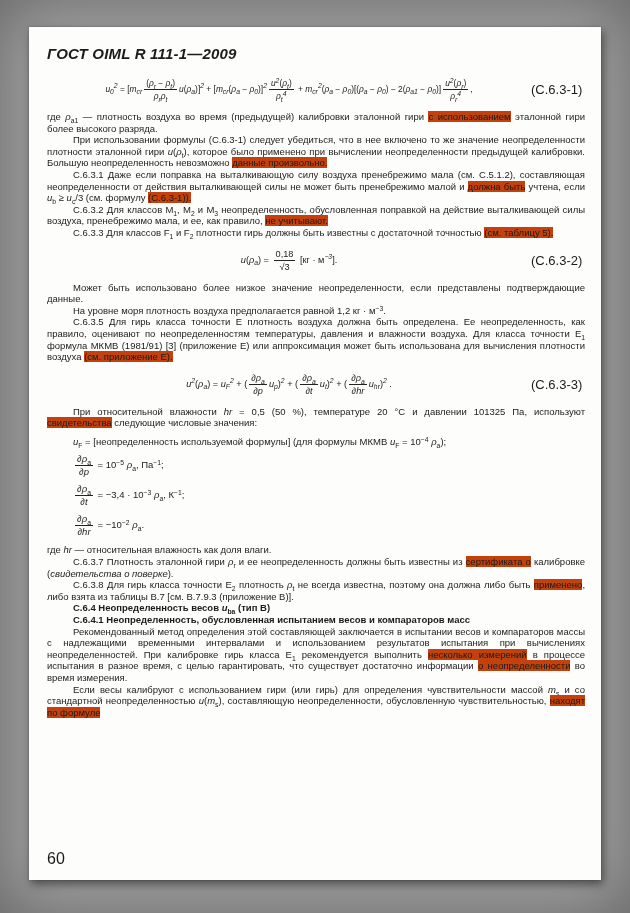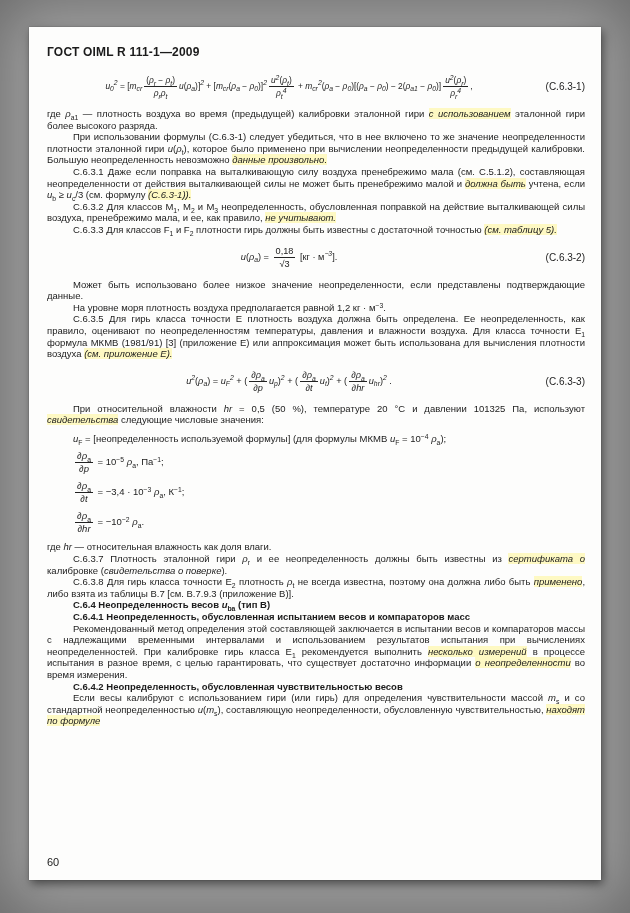--- a/index.html
+++ b/index.html
@@ -19,41 +19,41 @@
   .page {
     position:absolute; left:29px; top:27px;
     width:572px; height:853px;
     background:#fdfdfc;
     box-shadow: 2px 4px 9px rgba(0,0,0,.5), 0 0 1px rgba(0,0,0,.4);
     overflow:hidden;
     color:#1b1b1b;
   }
   .doc-header {
     margin:18px 16px 0 18px;
-    font-size:12px; font-weight:bold; letter-spacing:.2px;
+    font-size:15px; font-weight:bold; letter-spacing:.2px;font-style:italic;
   }
   .content { margin:16px 16px 0 18px; }
   p { margin:0; font-size:9.5px; line-height:11.6px; text-align:justify; }
   p.indent { text-indent:26px; }
   p.bold { font-weight:bold; }
   p.eq { margin:7px 0 7px 26px; text-align:left; text-indent:0; }
   .it { font-style:italic; }
-  .hl { background:#fef9c3;font-style:italic; }
+  .hl { background:#c2410c; }
   sub, sup { font-size:6.8px; line-height:0; }
   sub { vertical-align:-2.5px; }
   sup { vertical-align:3.5px; }
   .formula { display:flex; align-items:center; margin:10px 0; }
   .fbody { flex:1; text-align:center; font-size:9.2px; }
   .fbody .it, .fbody sub, .fbody sup { font-style:italic; }
   .formula.small .fbody { font-size:8.4px; white-space:nowrap; }
-  .flabel { width:54px; text-align:right; font-size:10px; flex:none; }
+  .flabel { width:54px; font-size:13px; flex:none; }
   .frac { display:inline-block; vertical-align:middle; text-align:center; margin:0 2px; line-height:10px; }
   .frac .num { display:block; border-bottom:1px solid #222; padding:0 2px 1px; }
   .frac .den { display:block; padding:1px 2px 0; }
-  .pagenum { position:absolute; left:18px; bottom:12px; font-size:11px; }
+  .pagenum { position:absolute; left:18px; bottom:12px; font-size:16px; }
 </style>
 </head>
 <body>
 
 <div class="backdrop"></div>
 
 <div class="page">
   <div class="doc-header">ГОСТ OIML R 111-1—2009</div>
 
   <div class="content">
@@ -81,18 +81,17 @@
       <p class="eq"><span class="it">u</span><sub>F</sub> = [неопределенность используемой формулы] (для формулы МКМВ <span class="it">u</span><sub>F</sub> = 10<sup>−4</sup> <span class="it">ρ</span><sub>a</sub>);</p>
       <p class="eq"><span class="frac"><span class="num">∂<span class="it">ρ</span><sub>a</sub></span><span class="den">∂<span class="it">p</span></span></span> = 10<sup>−5</sup> <span class="it">ρ</span><sub>a</sub>, Па<sup>−1</sup>;</p>
       <p class="eq"><span class="frac"><span class="num">∂<span class="it">ρ</span><sub>a</sub></span><span class="den">∂<span class="it">t</span></span></span> = −3,4 · 10<sup>−3</sup> <span class="it">ρ</span><sub>a</sub>, К<sup>−1</sup>;</p>
       <p class="eq"><span class="frac"><span class="num">∂<span class="it">ρ</span><sub>a</sub></span><span class="den">∂<span class="it">hr</span></span></span> = −10<sup>−2</sup> <span class="it">ρ</span><sub>a</sub>.</p>
       <p class="para">где <span class="it">hr</span> — относительная влажность как доля влаги.</p>
       <p class="para indent">С.6.3.7 Плотность эталонной гири <span class="it">ρ</span><sub>r</sub> и ее неопределенность должны быть известны из <span class="hl">сертификата о</span> калибровке (<span class="it">свидетельства о поверке</span>).</p>
       <p class="para indent">С.6.3.8 Для гирь класса точности E<sub>2</sub> плотность <span class="it">ρ</span><sub>t</sub> не всегда известна, поэтому она должна либо быть <span class="hl">применено</span>, либо взята из таблицы В.7 [см. В.7.9.3 (приложение В)].</p>
       <p class="bold para indent">С.6.4 Неопределенность весов <span class="it">u</span><sub>ba</sub>  (тип В)</p>
       <p class="bold para indent">С.6.4.1 Неопределенность, обусловленная испытанием весов и компараторов масс</p>
       <p class="para indent">Рекомендованный метод определения этой составляющей заключается в испытании весов и компараторов массы с надлежащими временными интервалами и использованием результатов испытания при вычислениях неопределенностей. При калибровке гирь класса E<sub>1</sub> рекомендуется выполнить <span class="hl">несколько измерений</span> в процессе испытания в разное время, с целью гарантировать, что существует достаточно информации <span class="hl">о неопределенности</span> во время измерения.</p>
-      <p class="bold para indent">С.6.4.2 Неопределенность, обусловленная чувствительностью весов</p>
       <p class="para indent">Если весы калибруют с использованием гири (или гирь) для определения чувствительности массой <span class="it">m</span><sub>s</sub> и со стандартной неопределенностью <span class="it">u</span>(<span class="it">m</span><sub>s</sub>), составляющую неопределенности, обусловленную чувствительностью, <span class="hl">находят по формуле</span></p>
     </div>
 
   <div class="pagenum">60</div>
 </div>
 
 </body></html>

